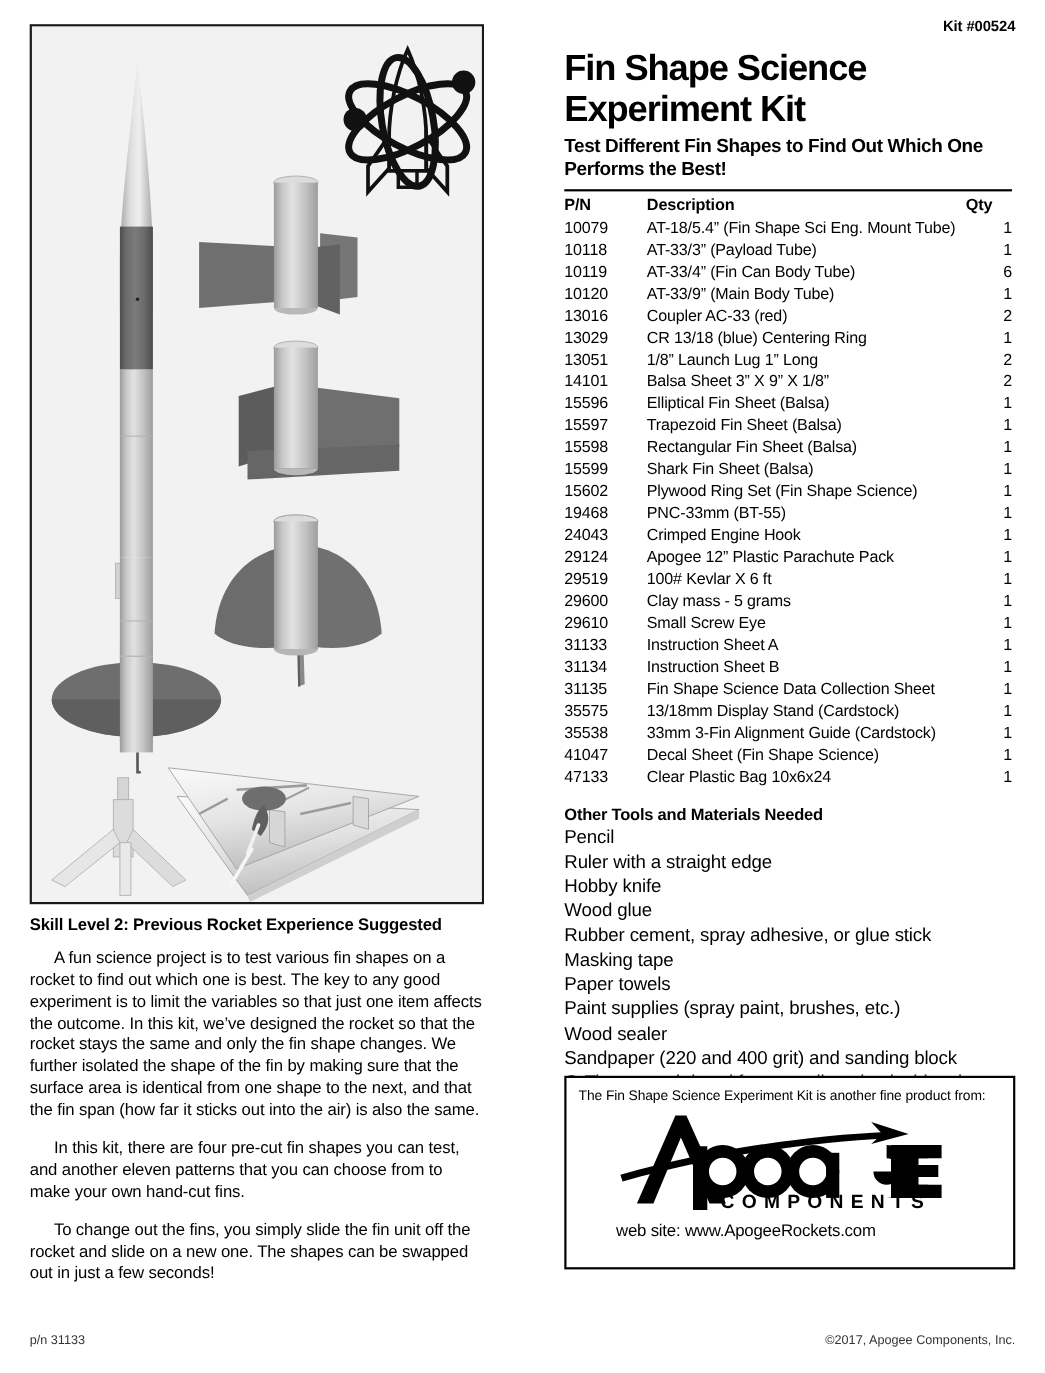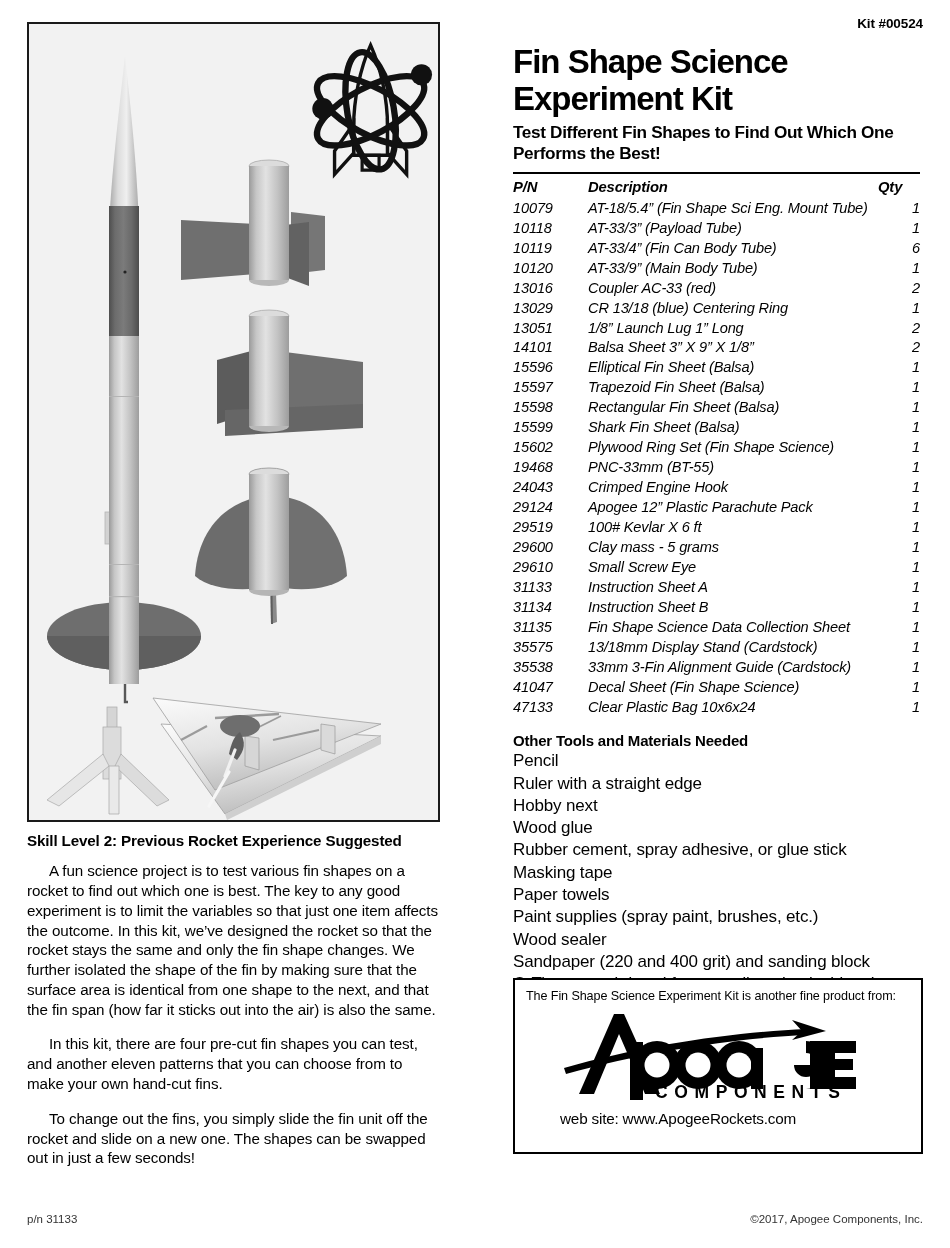--- a/index.html
+++ b/index.html
@@ -85,21 +85,20 @@
     border-top: 2px solid #000;
     margin: 9px 0 5px 0;
     width: 407px;
   }
 
   table.parts {
     border-collapse: collapse;
     width: 407px;
     font-size: 14.6px;
     letter-spacing: -0.15px;
-    font-style: italic;
   }
   table.parts th {
     font-weight: bold;
     text-align: left;
     padding: 0 0 3px 0;
     font-size: 14.8px;
   }
   table.parts td {
     padding: 0.5px 0;
     line-height: 1.30;
@@ -480,21 +479,21 @@
           <td class="col-desc">Clear Plastic Bag 10x6x24</td>
           <td class="col-qty">1</td>
         </tr>
       </tbody>
   </table>
 
   <div id="tools-heading">Other Tools and Materials Needed</div>
   <div id="tools-list">
       <div class="tool-line">Pencil</div>
       <div class="tool-line">Ruler with a straight edge</div>
-      <div class="tool-line">Hobby next</div>
+      <div class="tool-line">Hobby knife</div>
       <div class="tool-line">Wood glue</div>
       <div class="tool-line">Rubber cement, spray adhesive, or glue stick</div>
       <div class="tool-line">Masking tape</div>
       <div class="tool-line">Paper towels</div>
       <div class="tool-line">Paint supplies (spray paint, brushes, etc.)</div>
       <div class="tool-line">Wood sealer</div>
       <div class="tool-line">Sandpaper (220 and 400 grit) and sanding block</div>
       <div class="tool-line">Q-Tip or wood dowel for spreading glue inside tubes</div>
     </div>
 </div>

